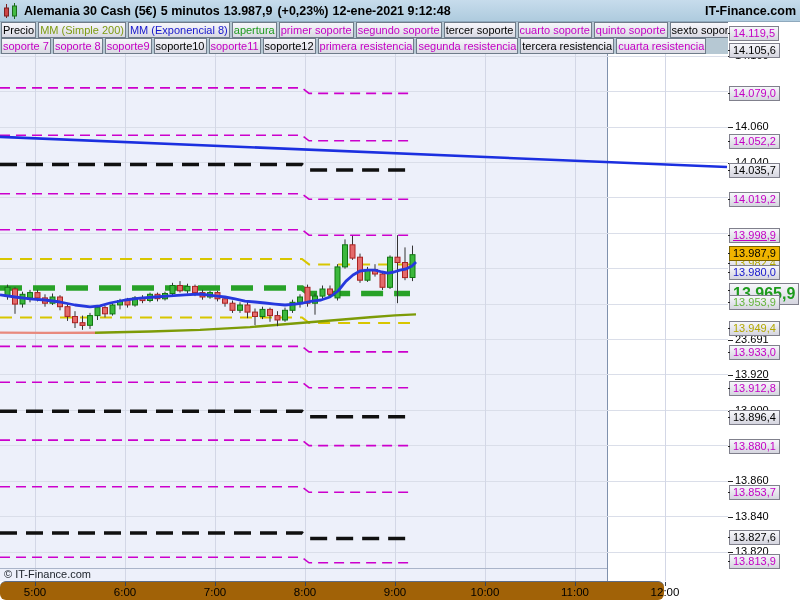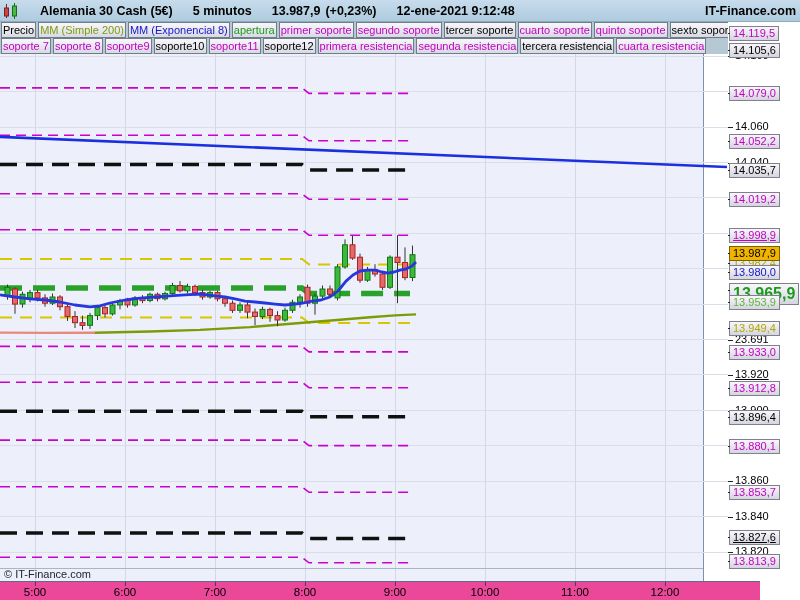--- a/index.html
+++ b/index.html
@@ -3,55 +3,55 @@
 <meta charset="utf-8">
 <style>
   html,body{margin:0;padding:0;background:#fff;}
   *{box-sizing:border-box;font-family:"Liberation Sans",sans-serif;}
   .screen{position:relative;width:800px;height:600px;overflow:hidden;background:#fff;}
 
   
   .hdr{position:absolute;left:0;top:0;width:800px;height:22px;
        background:linear-gradient(#c7dcec,#aecbde);border-bottom:1px solid #8fa9bd;
        display:flex;align-items:center;font-size:12.5px;font-weight:bold;color:#000;}
-  .hdr .sp{margin-left:20px;white-space:nowrap;}
+  .hdr .sp{margin-left:4px;white-space:nowrap;}
   .hdr .brand{margin-left:auto;margin-right:4px;padding-left:40px;}
   .hdr-icon{width:18px;height:18px;margin-left:2px;flex:0 0 auto;}
 
   
   .legend{position:absolute;left:0;top:22px;width:730px;height:32px;background:#b6c8d3;}
   .lrow{display:flex;flex-wrap:nowrap;overflow:hidden;height:16px;align-items:center;}
   .litem{flex:0 0 auto;font-size:11px;line-height:12px;padding:1px 1px;margin:0 1px;
          border:1px solid #6f7c8a;background:linear-gradient(#f7f7fb,#d9d9e3);white-space:nowrap;}
   .lc-magenta{color:#c400c4}.lc-black{color:#000}.lc-blue{color:#1616cc}
   .lc-green{color:#1d9b1d}.lc-olive{color:#7e9b10}
 
   
-  .plot{position:absolute;left:0;top:54px;width:704px;height:527px;background:#edf0fa;
+  .plot{position:absolute;left:0;top:54px;width:608px;height:527px;background:#edf0fa;
         border-right:1px solid #8091ad;padding-left:44px;}
   .plot svg{position:absolute;left:0;top:0;}
   .wm-strip{position:absolute;left:0;right:0;bottom:0;height:13px;border-top:1px solid #aab4c9;}
   .wm-text{position:absolute;left:4px;bottom:0;font-size:11px;color:#20262e;line-height:13px;}
 
   
   .paxis{position:absolute;left:728px;top:22px;width:72px;height:559px;background:#fff;}
   .ptick{position:absolute;left:7px;font-size:11px;color:#000;white-space:nowrap;}
   .ptick::before{content:"";position:absolute;left:-7px;top:7px;width:5px;height:1px;background:#222;}
   .plabel{position:absolute;left:1px;height:15px;line-height:13px;font-size:11px;
           padding:0 3px;border:1px solid #80808c;background:linear-gradient(#f7f7fb,#d5d5df);
           white-space:nowrap;}
   .plabel::before{content:"";position:absolute;left:-2px;top:6px;width:2px;height:1px;background:#222;}
   .pl-magenta{color:#c400c4}.pl-black{color:#000}.pl-blue{color:#1616cc}
   .pl-yellow{color:#b3a800}.pl-lightgreen{color:#64b43c}
   .pl-current{color:#000;background:#f0b400;border-color:#7a6200;}
   .pl-big{color:#1d9b1d;font-size:16px;font-weight:bold;height:22px;line-height:20px;width:70px;}
 
   
-  .taxis{position:absolute;left:0;top:581px;width:760px;height:19px;background:#ec4899;
-         border-top:1px solid #5c6b87;}
+  .taxis{position:absolute;left:0;top:581px;width:664px;height:19px;background:#a16207;
+         border-top:1px solid #5c6b87;border-radius:6px;}
   .ttick{position:absolute;top:0;width:1px;height:4px;background:#3a4556;}
   .tlabel{position:absolute;top:4px;transform:translateX(-50%);font-size:11.5px;color:#000;}
 </style>
 </head>
 <body>
 
 <div class="screen">
 
   <div class="hdr">
     <svg class="hdr-icon" viewBox="0 0 18 18">
@@ -290,21 +290,21 @@
       <div class="plabel pl-current" style="top: 223.5px; z-index: 3;">13.987,9</div>
       <div class="plabel pl-blue" style="top: 242.5px; z-index: 3;">13.980,0</div>
       <div class="plabel pl-big" style="top: 261px; z-index: 2;">13.965,9</div>
       <div class="plabel pl-lightgreen" style="top: 273px; z-index: 2;">13.953,9</div>
       <div class="plabel pl-yellow" style="top: 298.5px; z-index: 2;">13.949,4</div>
       <div class="plabel pl-magenta" style="top: 322.5px; z-index: 2;">13.933,0</div>
       <div class="plabel pl-magenta" style="top: 358.5px; z-index: 2;">13.912,8</div>
       <div class="plabel pl-black" style="top: 387.5px; z-index: 2;">13.896,4</div>
       <div class="plabel pl-magenta" style="top: 416.5px; z-index: 2;">13.880,1</div>
       <div class="plabel pl-magenta" style="top: 462.5px; z-index: 2;">13.853,7</div>
-      <div class="plabel pl-black" style="top: 507.5px; z-index: 2; text-decoration: underline;">13.827,6</div>
+      <div class="plabel pl-black" style="top: 507.5px; z-index: 2;">13.827,6</div>
       <div class="plabel pl-magenta" style="top: 531.5px; z-index: 2;">13.813,9</div>
     </div>
 
   <div class="taxis" id="time-axis">
       <div class="ttick" style="left: 35px;"></div>
       <div class="tlabel" style="left: 35px;">5:00</div>
       <div class="ttick" style="left: 125px;"></div>
       <div class="tlabel" style="left: 125px;">6:00</div>
       <div class="ttick" style="left: 215px;"></div>
       <div class="tlabel" style="left: 215px;">7:00</div>

